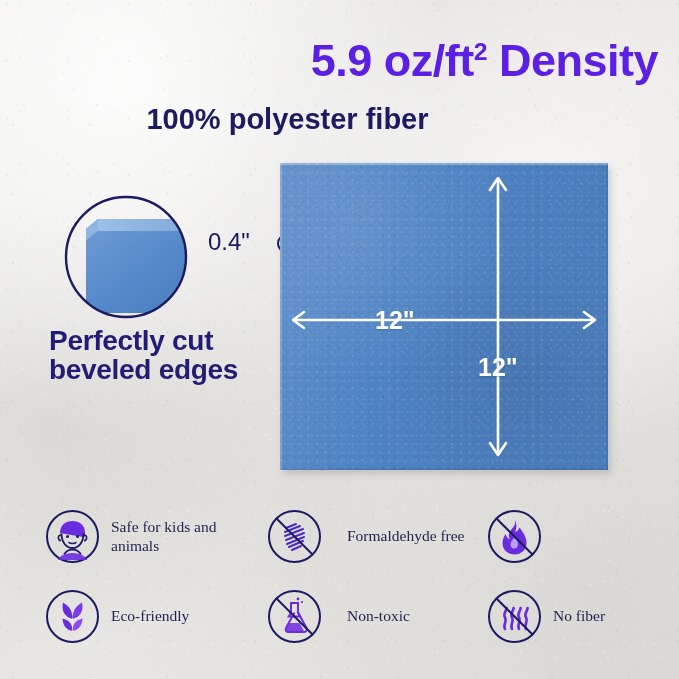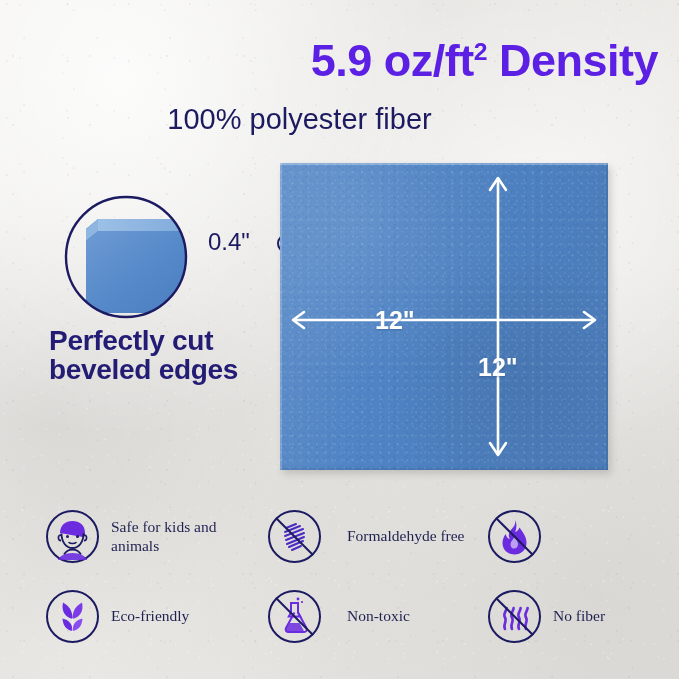--- a/index.html
+++ b/index.html
@@ -61,26 +61,26 @@
     color: #5c20e4;
     line-height: 1;
   }
   .title sup {
     font-size: 0.55em;
     vertical-align: super;
     line-height: 0;
   }
   .subtitle {
     position: absolute;
-    left: 12px;
+    left: 0;
     top: 105px;
     width: 575px;
     text-align: center;
     font-size: 29px;
-    font-weight: normal;
+    font-weight: bold;
     color: #1c1a60;
     line-height: 1;
   }
 
   
   .bevel-circle {
     position: absolute;
     left: 64px;
     top: 195px;
     width: 124px;

